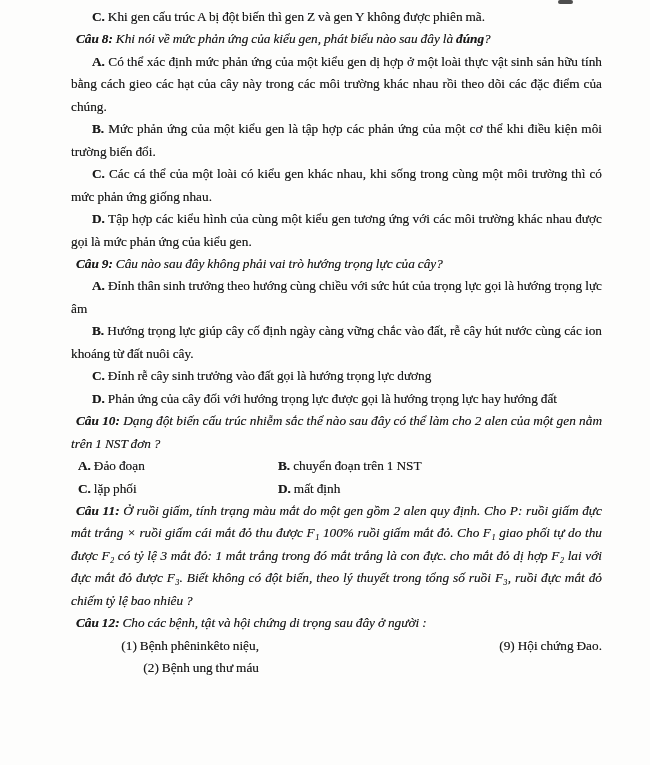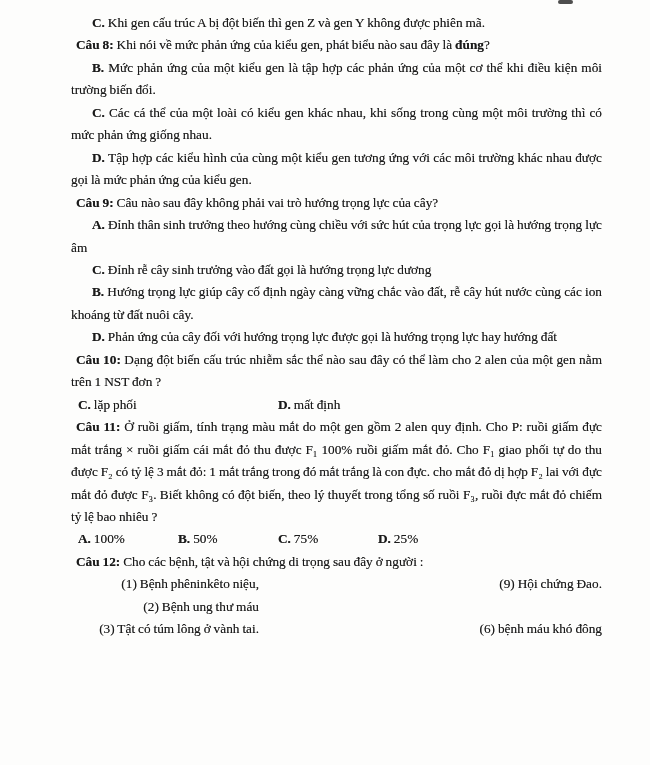--- a/index.html
+++ b/index.html
@@ -4,74 +4,69 @@
 <style>
   html,body{margin:0;padding:0;}
   body{
     width:650px;height:765px;background:#ffffff;overflow:hidden;
     font-family:"Liberation Serif","DejaVu Serif",serif;
   }
   .page{
     position:relative;box-sizing:border-box;
     width:650px;height:765px;
     background:#fdfdfc;
-    padding:12px 48px 0 71px;
+    padding:6px 48px 0 71px;
     color:#1a1a1a;
     font-size:13.3px;
     line-height:22.45px;
     word-spacing:-0.4px;
     text-shadow:0 0 0.5px rgba(25,25,25,0.55);
   }
   .blk{margin:0;}
   p.blk{text-align:justify;}
-  .question{text-indent:5px;}
+  .question{text-indent:5px;font-style:italic;}
   .option{text-indent:21px;}
   b{font-weight:bold;}
   .row{display:grid;}
   .opts2{grid-template-columns:200px auto;padding-left:7px;}
   .answers4{grid-template-columns:100px 100px 100px auto;padding-left:7px;}
   .list2{grid-template-columns:188px auto;padding-left:0;text-align:right;}
   .cell{white-space:nowrap;}
   .speck{
     position:absolute;top:0;left:558px;width:15px;height:4px;
     border-radius:2px;opacity:0.85;
   }
 </style>
 </head>
 <body>
 
 <div class="page" style="background: rgb(253, 253, 252); color: rgb(26, 26, 26);">
   <div class="speck" style="background: rgb(47, 47, 47);"></div>
 <p class="blk option"><b>C.</b><span> Khi gen cấu trúc A bị đột biến thì gen Z và gen Y không được phiên mã.</span></p>
     <p class="blk question"><b>Câu 8:</b><span> Khi nói về mức phản ứng của kiểu gen, phát biểu nào sau đây là </span><b>đúng</b><span>?</span></p>
+    <p class="blk option"><b>A.</b><span> Có thể xác định mức phản ứng của một kiểu gen dị hợp ở một loài thực vật sinh sản hữu tính bằng cách gieo các hạt của cây này trong các môi trường khác nhau rồi theo dõi các đặc điểm của chúng.</span></p>
     <p class="blk option"><b>B.</b><span> Mức phản ứng của một kiểu gen là tập hợp các phản ứng của một cơ thể khi điều kiện môi trường biến đổi.</span></p>
     <p class="blk option"><b>C.</b><span> Các cá thể của một loài có kiểu gen khác nhau, khi sống trong cùng một môi trường thì có mức phản ứng giống nhau.</span></p>
     <p class="blk option"><b>D.</b><span> Tập hợp các kiểu hình của cùng một kiểu gen tương ứng với các môi trường khác nhau được gọi là mức phản ứng của kiểu gen.</span></p>
     <p class="blk question"><b>Câu 9:</b><span> Câu nào sau đây không phải vai trò hướng trọng lực của cây?</span></p>
     <p class="blk option"><b>A.</b><span> Đỉnh thân sinh trưởng theo hướng cùng chiều với sức hút của trọng lực gọi là hướng trọng lực âm</span></p>
+    <p class="blk option"><b>B.</b><span> Hướng trọng lực giúp cây cố định ngày càng vững chắc vào đất, rễ cây hút nước cùng các ion khoáng từ đất nuôi cây.</span></p>
     <p class="blk option"><b>C.</b><span> Đỉnh rễ cây sinh trưởng vào đất gọi là hướng trọng lực dương</span></p>
-    <p class="blk option"><b>B.</b><span> Hướng trọng lực giúp cây cố định ngày càng vững chắc vào đất, rễ cây hút nước cùng các ion khoáng từ đất nuôi cây.</span></p>
     <p class="blk option"><b>D.</b><span> Phản ứng của cây đối với hướng trọng lực được gọi là hướng trọng lực hay hướng đất</span></p>
     <p class="blk question"><b>Câu 10:</b><span> Dạng đột biến cấu trúc nhiễm sắc thể nào sau đây có thể làm cho 2 alen của một gen nằm trên 1 NST đơn ?</span></p>
+    <div class="blk row opts2">
+      <span class="cell"><b>A.</b><span> Đảo đoạn</span></span>
+      <span class="cell"><b>B.</b><span> chuyển đoạn trên 1 NST</span></span>
+    </div>
     <div class="blk row opts2">
       <span class="cell"><b>C.</b><span> lặp phối</span></span>
       <span class="cell"><b>D.</b><span> mất định</span></span>
     </div>
     <p class="blk question"><b>Câu 11:</b><span> Ở ruồi giấm, tính trạng màu mắt do một gen gồm 2 alen quy định. Cho P: ruồi giấm đực mắt trắng × ruồi giấm cái mắt đỏ thu được F₁ 100% ruồi giấm mắt đỏ. Cho F₁ giao phối tự do thu được F₂ có tỷ lệ 3 mắt đỏ: 1 mắt trắng trong đó mắt trắng là con đực. cho mắt đỏ dị hợp F₂ lai với đực mắt đỏ được F₃. Biết không có đột biến, theo lý thuyết trong tổng số ruồi F₃, ruồi đực mắt đỏ chiếm tỷ lệ bao nhiêu ?</span></p>
-    <div class="blk row answers4">
-      <span class="cell"><b>A.</b><span> 100%</span></span>
-      <span class="cell"><b>B.</b><span> 50%</span></span>
-      <span class="cell"><b>C.</b><span> 75%</span></span>
-      <span class="cell"><b>D.</b><span> 25%</span></span>
-    </div>
     <p class="blk question"><b>Câu 12:</b><span> Cho các bệnh, tật và hội chứng di trọng sau đây ở người :</span></p>
     <div class="blk row list2">
       <span class="cell"><span>(1) Bệnh phêninkêto niệu,</span></span>
       <span class="cell"><span>(9) Hội chứng Đao.</span></span>
     </div>
     <div class="blk row list2">
       <span class="cell"><span>(2) Bệnh ung thư máu</span></span>
     </div>
-    <div class="blk row list2">
-      <span class="cell"><span>(3) Tật có túm lông ở vành tai.</span></span>
-      <span class="cell"><span>(6) bệnh máu khó đông</span></span>
-    </div>
   </div>
 
 </body></html>

